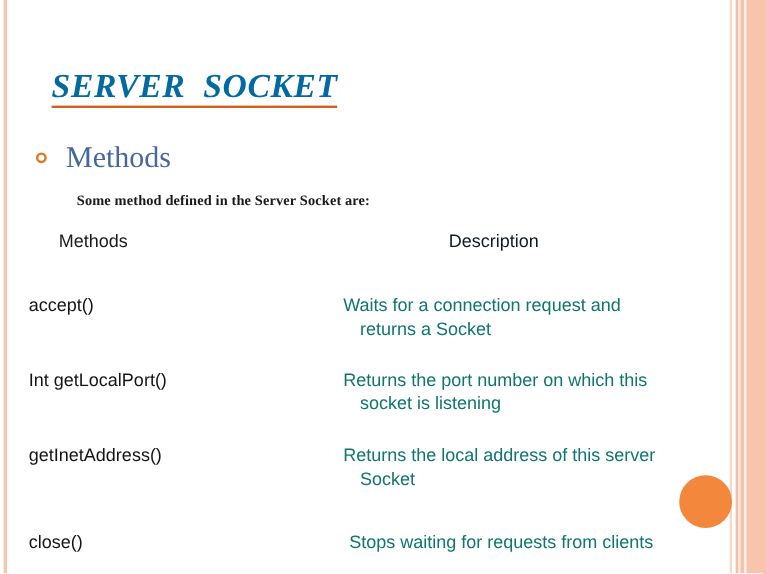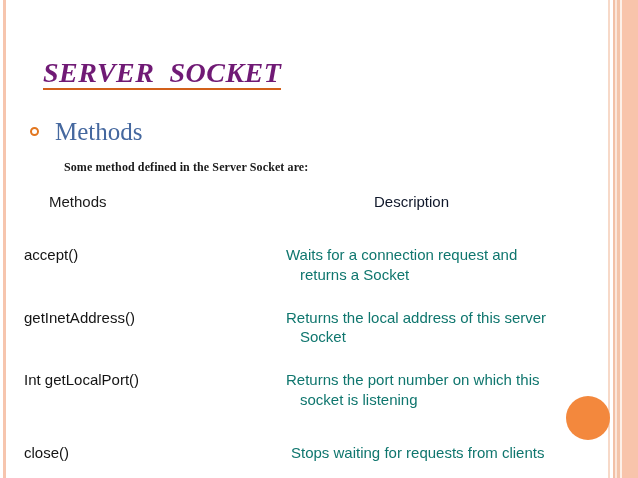--- a/index.html
+++ b/index.html
@@ -66,21 +66,21 @@
 
   
   .slide-title {
     position: absolute;
     left: 43px;
     top: 58px;
     font-family: "Liberation Serif", serif;
     font-size: 28px;
     font-weight: bold;
     font-style: italic;
-    color: #701a75;
+    color: #0369a1;
     letter-spacing: 0.5px;
     white-space: pre;
     border-bottom: 2px solid #d2601a;
     padding-bottom: 1px;
     line-height: 1.05;
   }
 
   
   .bullet-row {
     position: absolute;
@@ -211,36 +211,36 @@
     </div>
 
     <div class="trow row-1">
       <span class="tcell-method">accept()</span>
       <span class="tcell-desc">
         <span>Waits for a connection request and</span>
         <span class="cont">returns a Socket</span>
       </span>
     </div>
 
+    <div class="trow row-3">
+      <span class="tcell-method">Int getLocalPort()</span>
+      <span class="tcell-desc">
+        <span>Returns the port number on which this</span>
+        <span class="cont">socket is listening</span>
+      </span>
+    </div>
+
     <div class="trow row-2">
       <span class="tcell-method">getInetAddress()</span>
       <span class="tcell-desc">
         <span>Returns the local address of this server</span>
         <span class="cont">Socket</span>
       </span>
     </div>
 
-    <div class="trow row-3">
-      <span class="tcell-method">Int getLocalPort()</span>
-      <span class="tcell-desc">
-        <span>Returns the port number on which this</span>
-        <span class="cont">socket is listening</span>
-      </span>
-    </div>
-
     <div class="trow row-4">
       <span class="tcell-method">close()</span>
       <span class="tcell-desc">
         <span>Stops waiting for requests from clients</span>
       </span>
     </div>
 
   </div>
 </div>
 

